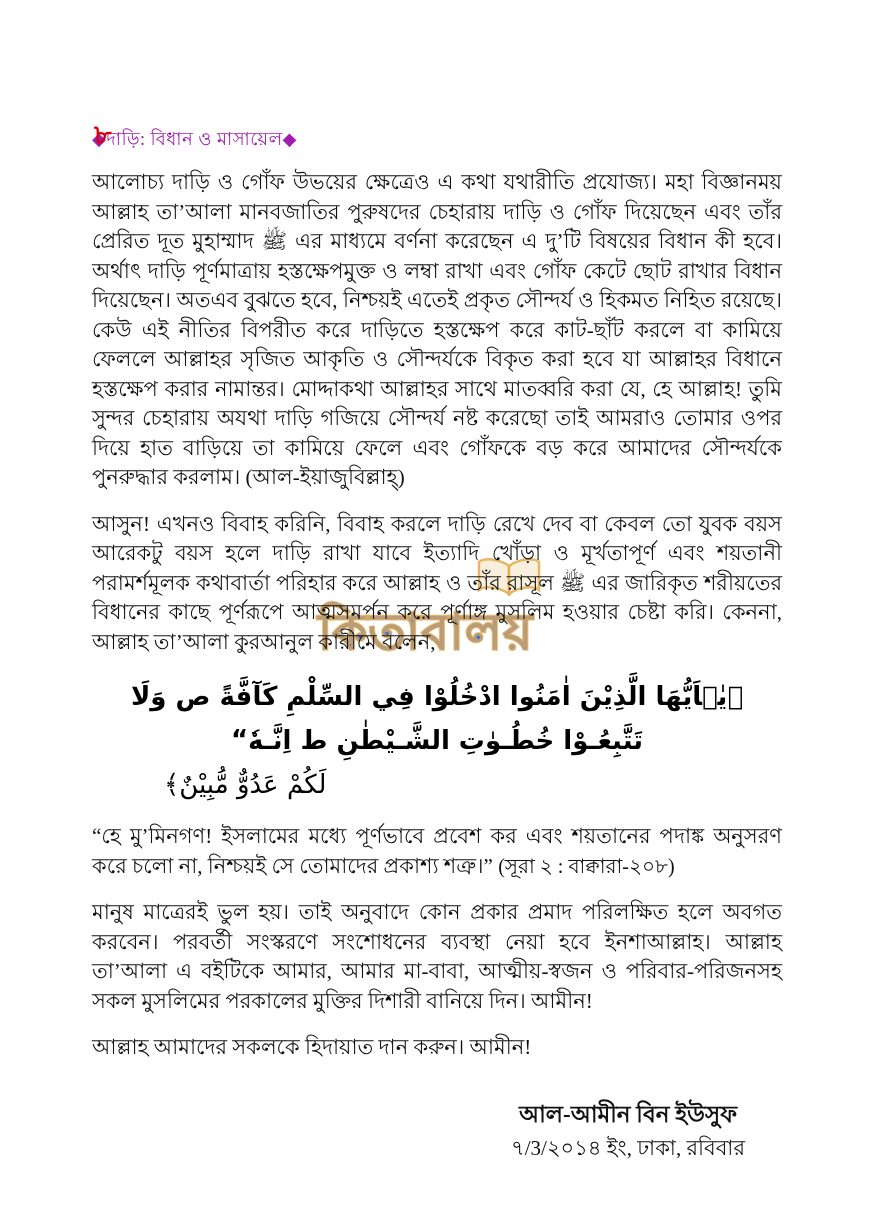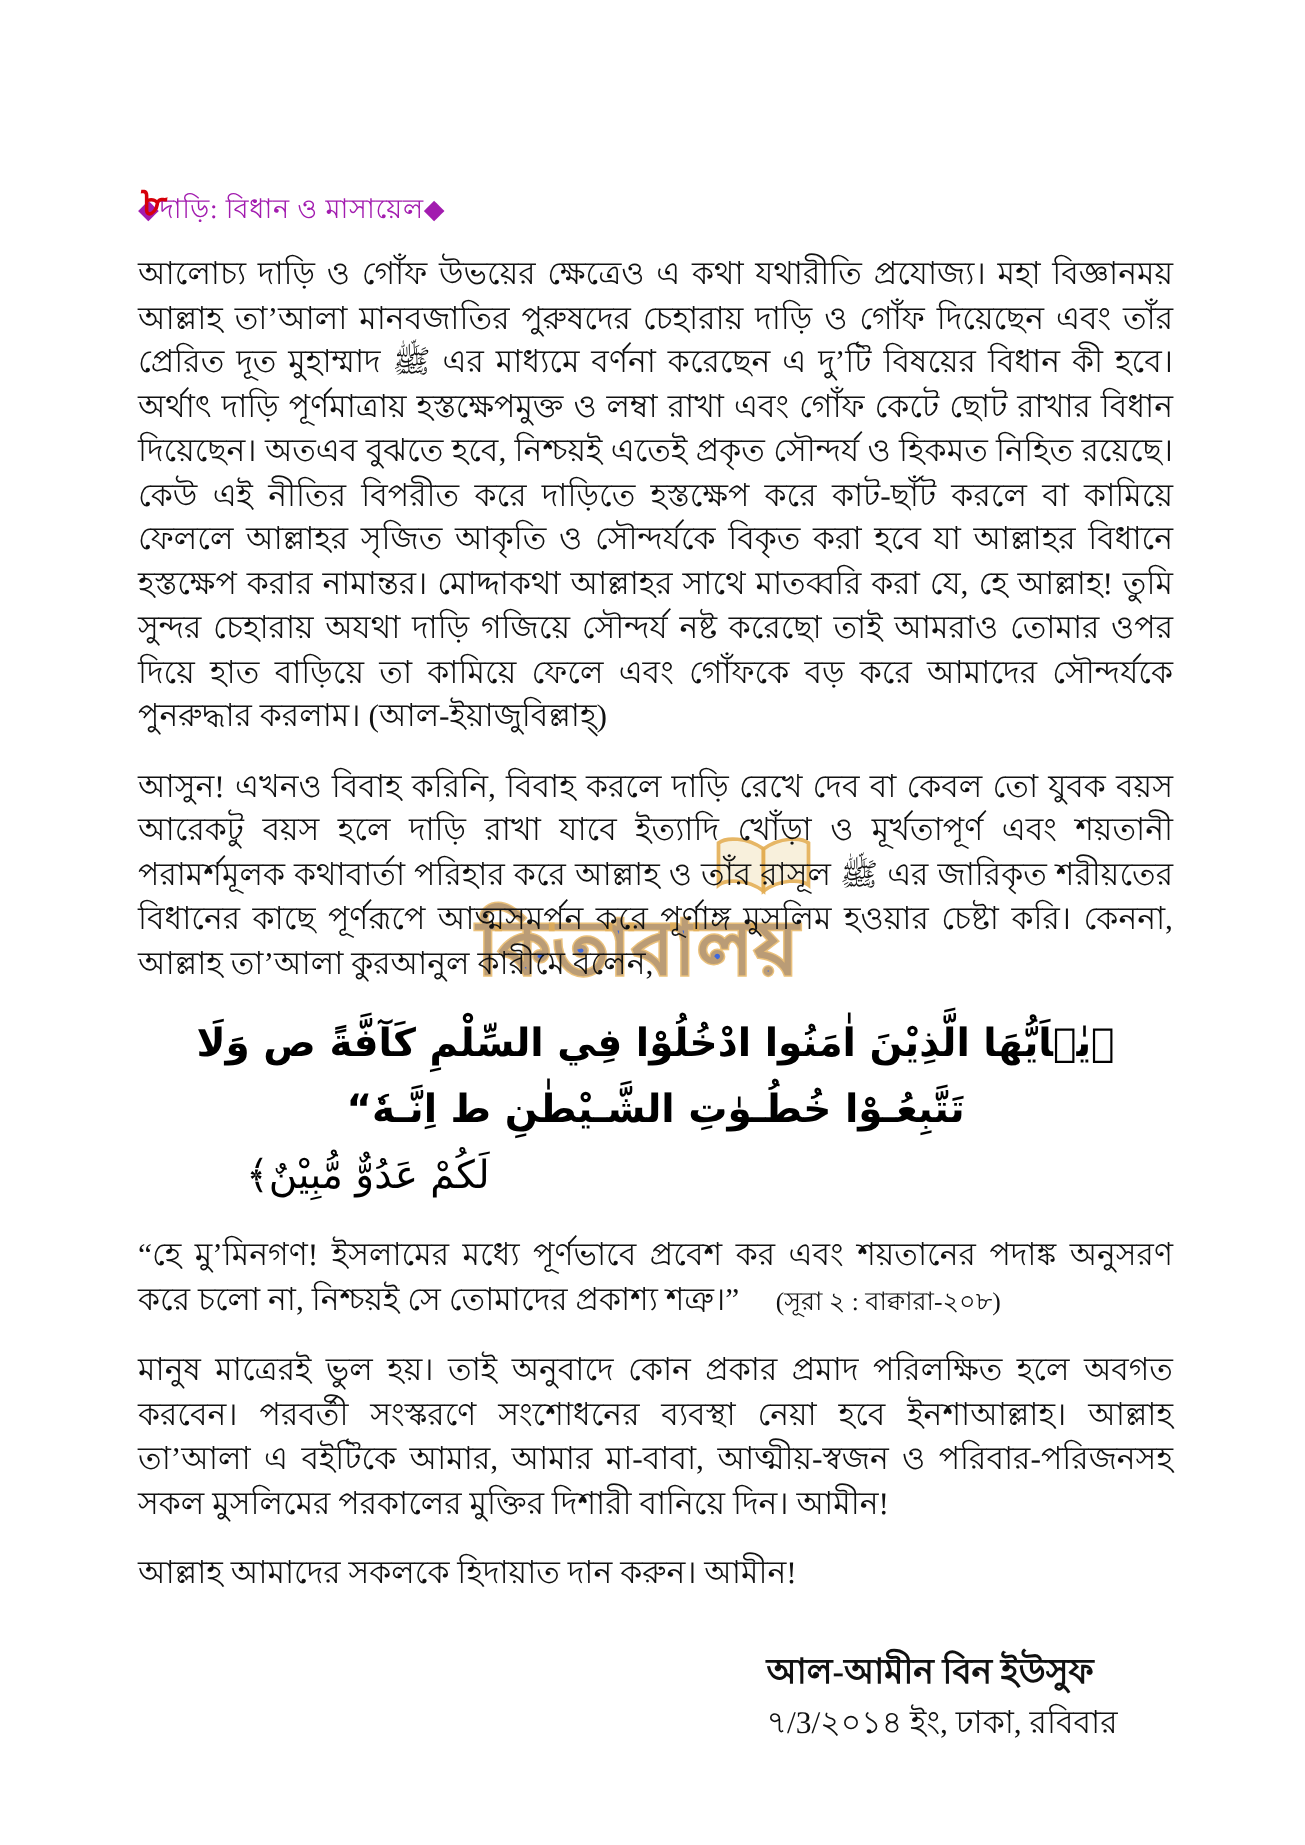--- a/index.html
+++ b/index.html
@@ -51,26 +51,26 @@
   .arabic {
     direction: rtl;
     font-family: "DejaVu Sans", sans-serif;
     font-size: 26px;
     line-height: 44px;
     margin: 6px 0 16px 0;
     color: #000000;
   }
   .ar-line1 { text-align: center; font-weight: bold; }
   .ar-line2 { text-align: left; padding-left: 72px; }
-  .cite { font-size: 17px; margin-left: 19px; }
+  .cite { font-size: 20px; }
   .signature {
     position: absolute;
     right: 125px;
     top: 1098px;
-    text-align: left;
+    text-align: center;
     z-index: 1;
   }
   .sig-name { font-size: 23px; font-weight: 600; line-height: 34px; }
   .sig-date { font-size: 21px; line-height: 32px; }
   .watermark {
     position: absolute;
     left: 318px;
     top: 548px;
     width: 260px;
     z-index: 0;

